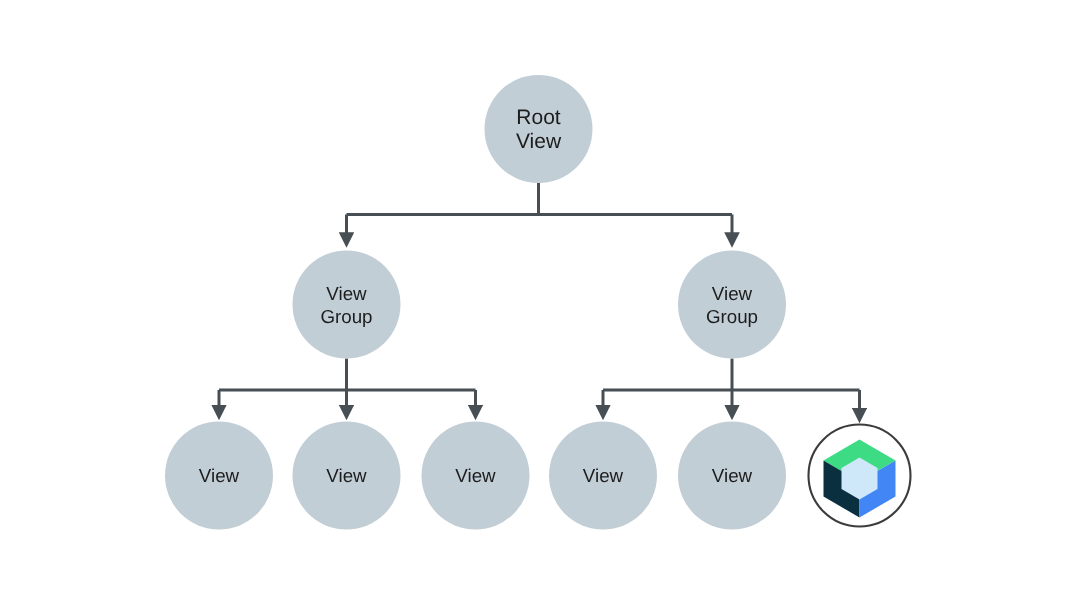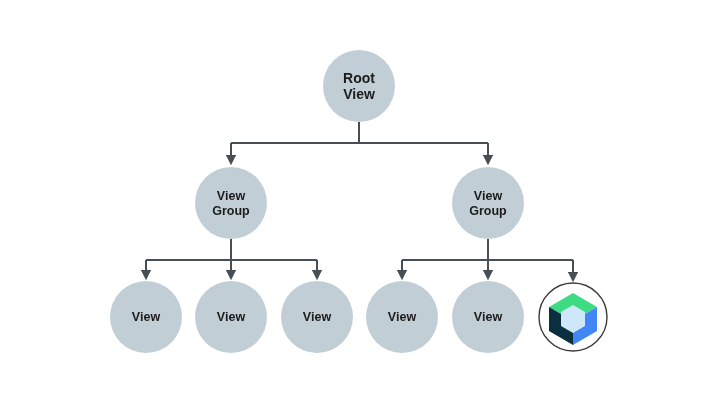--- a/index.html
+++ b/index.html
@@ -11,21 +11,20 @@
     width: 720px;
     height: 405px;
     font-family: "Liberation Sans", sans-serif;
     overflow: hidden;
   }
   #diagram-root {
     position: relative;
     width: 720px;
     height: 304px;
     background: #ffffff;
-    font-weight: bold;
   }
   #tree-svg {
     position: absolute;
     left: 0;
     top: 0;
     width: 720px;
     height: 405px;
     display: block;
   }
   .node-label {

